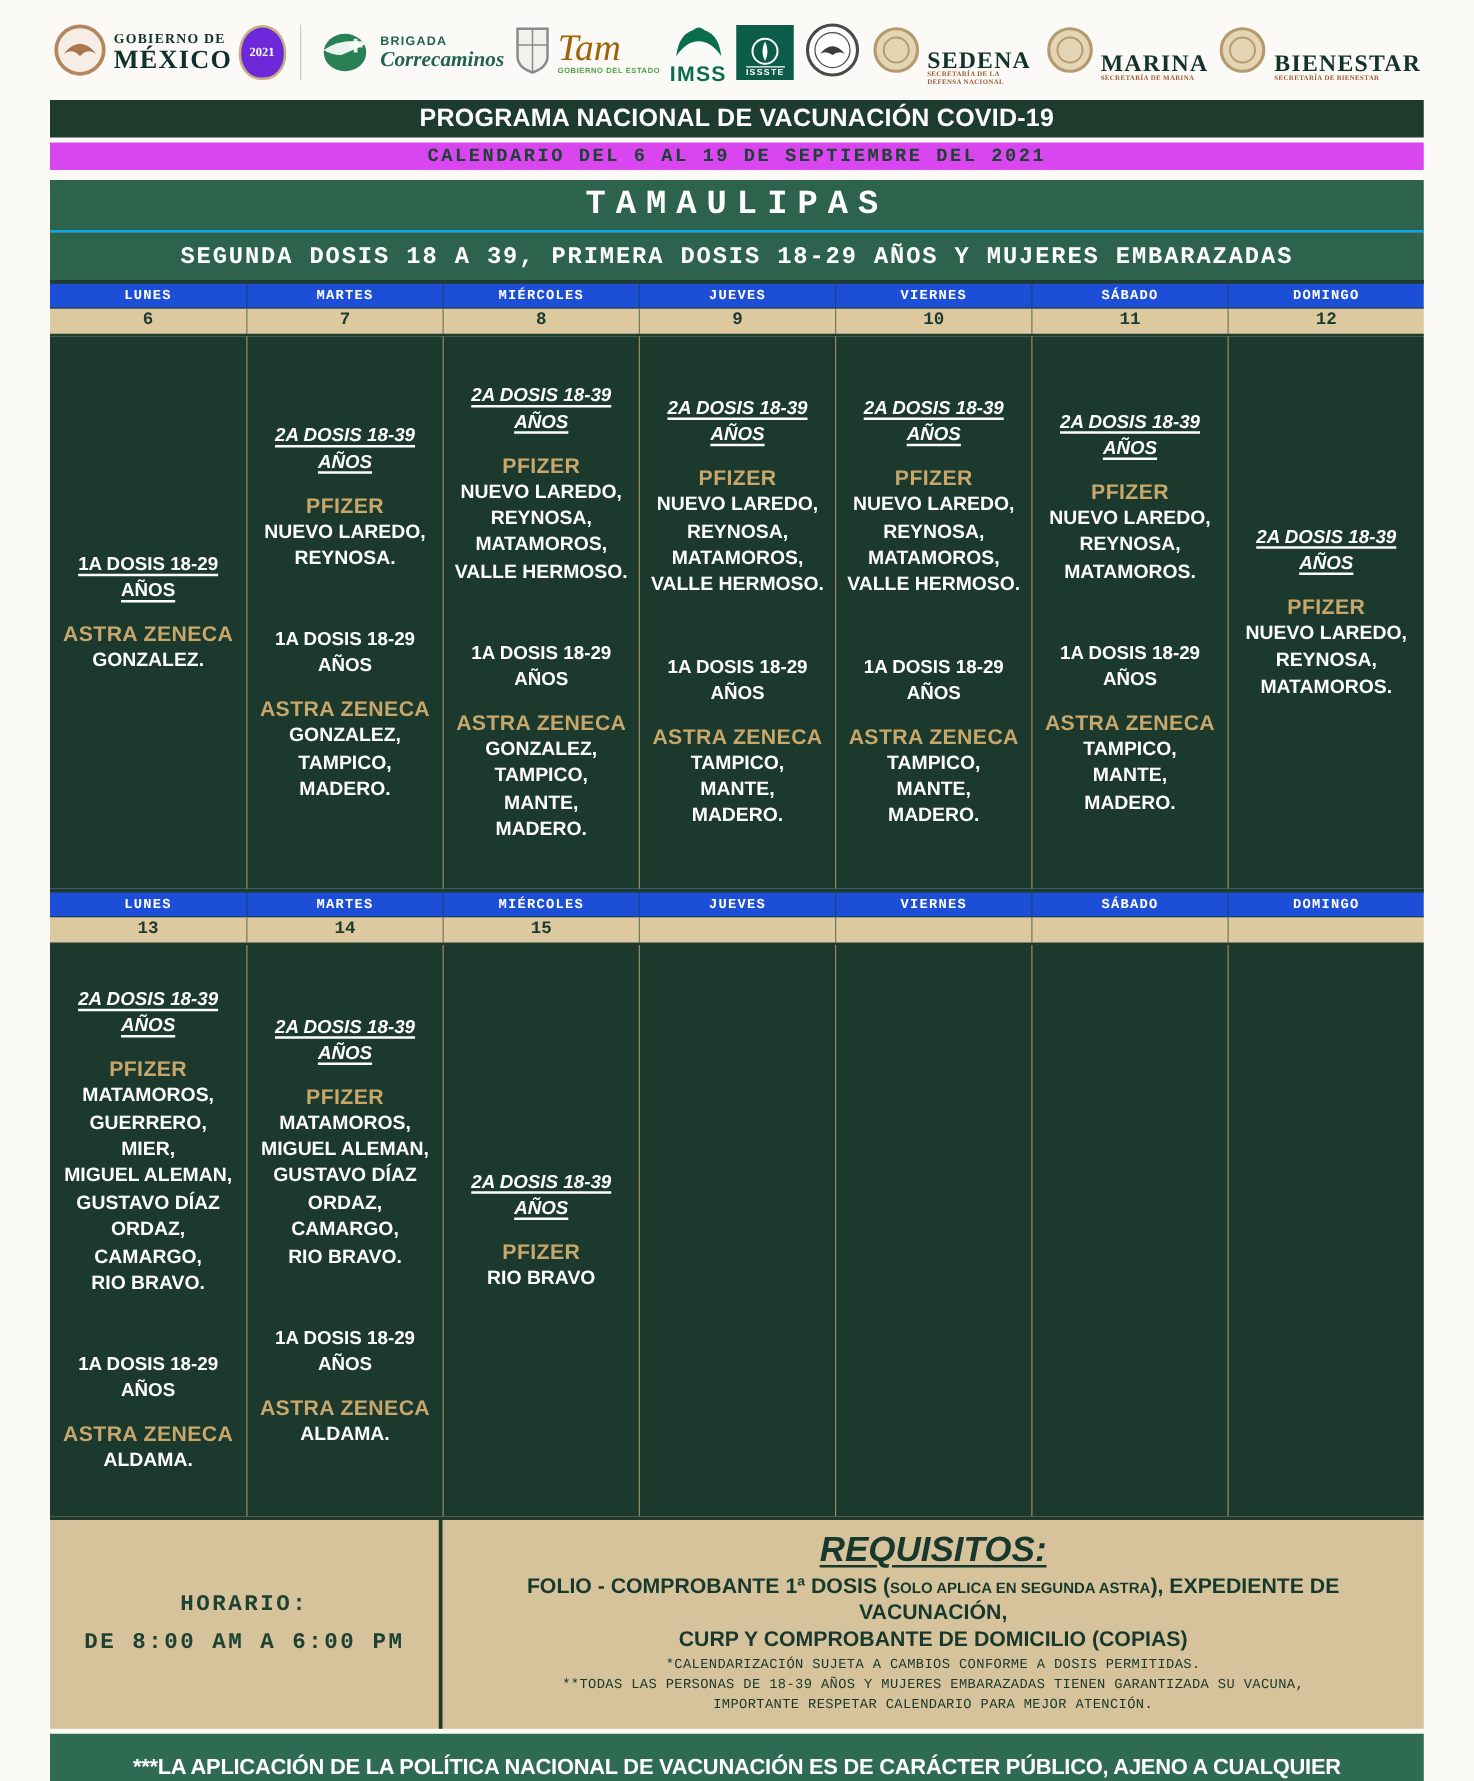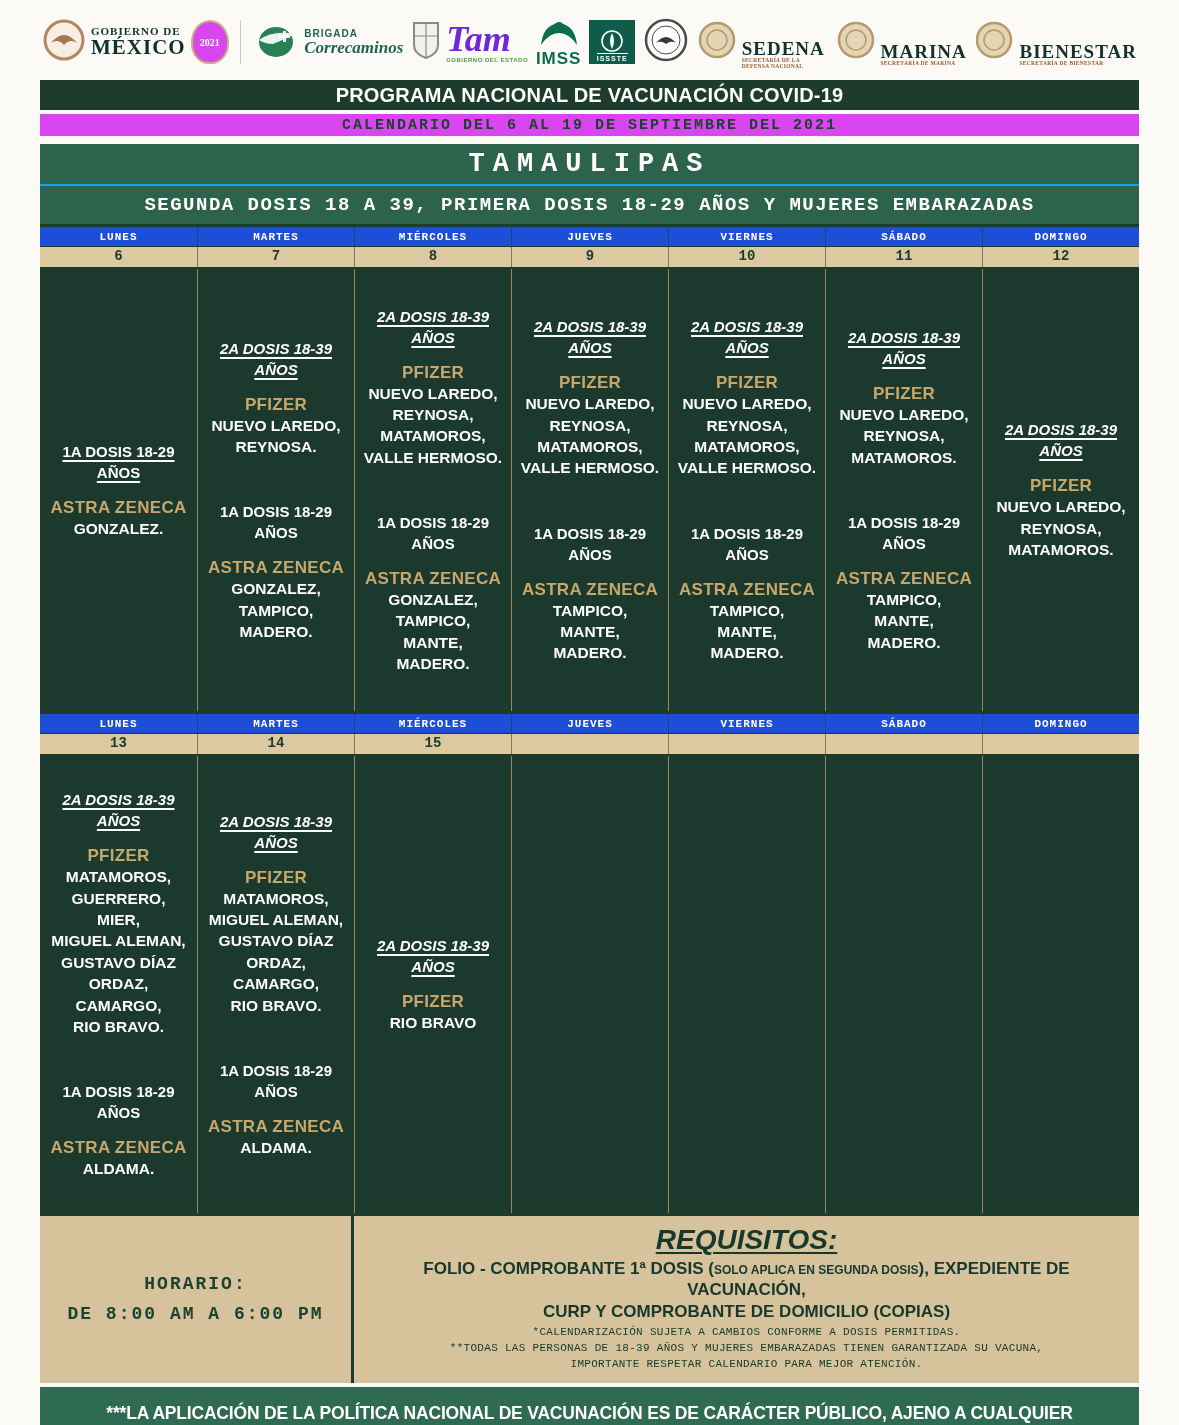--- a/index.html
+++ b/index.html
@@ -9,28 +9,28 @@
     -webkit-font-smoothing:antialiased;
   }
   .page{width:1099px;margin:0 auto;padding-top:10px;}
 
   
   .logo-strip{height:64px;display:flex;align-items:center;justify-content:space-between;padding:0 2px;margin-bottom:6px;}
   .logo{display:flex;align-items:center;gap:5px;flex:0 0 auto;}
   .gmx-text{line-height:1;color:#10312b;font-family:"Liberation Serif",serif;font-weight:bold;text-align:left;}
   .gmx-text .l1{font-size:11px;letter-spacing:1px;}
   .gmx-text .l2{font-size:21px;letter-spacing:1px;}
-  .badge2021{width:34px;height:40px;border-radius:50% 50% 46% 46%;background:#d946ef;border:2px solid #c9b083;
+  .badge2021{width:34px;height:40px;border-radius:50% 50% 46% 46%;background:#6d28d9;border:2px solid #c9b083;
     display:flex;align-items:center;justify-content:center;color:#fff;font-size:10px;font-weight:bold;font-family:"Liberation Serif",serif;}
   .vdiv{width:1px;height:44px;background:#c9c9c9;margin:0 4px;}
   .brig-text{line-height:1;text-align:left;}
   .brig-text .l1{font-size:10px;font-weight:bold;color:#206352;letter-spacing:1px;}
   .brig-text .l2{font-size:17px;font-weight:bold;font-style:italic;color:#206352;font-family:"Liberation Serif",serif;}
   .tam-text{line-height:1;text-align:left;}
-  .tam-text .l1{font-size:36px;font-weight:bold;font-style:italic;color:#6d28d9;font-family:"Liberation Serif",serif;}
+  .tam-text .l1{font-size:30px;font-weight:normal;font-style:italic;color:#a16207;font-family:"Liberation Serif",serif;}
   .tam-text .l2{font-size:6px;font-weight:bold;color:#4aa13f;letter-spacing:.5px;}
   .imss-block{text-align:center;line-height:1;}
   .imss-block .l1{font-size:17px;font-weight:bold;color:#0a6e4e;letter-spacing:1px;}
   .issste-box{width:46px;height:42px;background:#0d5c49;display:flex;flex-direction:column;align-items:center;justify-content:flex-end;padding-bottom:2px;}
   .issste-box .l1{color:#fff;font-size:7px;font-weight:bold;letter-spacing:1px;border-top:1px solid #fff;padding-top:1px;}
   .seal-text{line-height:1;text-align:left;font-family:"Liberation Serif",serif;margin-top:24px;}
   .seal-text .l1{font-size:19px;font-weight:bold;color:#13322b;letter-spacing:1px;}
   .seal-text .l2{font-size:5.5px;color:#9a5b33;font-weight:bold;max-width:86px;letter-spacing:.3px;}
 
   
@@ -420,21 +420,21 @@
       </div>
     </div>
 
   <div class="bottom-panel">
     <div class="horario-cell">
       <div>HORARIO:</div>
       <div>DE 8:00 AM A 6:00 PM</div>
     </div>
     <div class="req-cell">
       <div class="req-heading">REQUISITOS:</div>
-      <div class="req-line1"><span>FOLIO - COMPROBANTE 1ª DOSIS (</span><span class="small">SOLO APLICA EN SEGUNDA DOSIS</span><span>), EXPEDIENTE DE VACUNACIÓN,</span></div>
+      <div class="req-line1"><span>FOLIO - COMPROBANTE 1ª DOSIS (</span><span class="small">SOLO APLICA EN SEGUNDA ASTRA</span><span>), EXPEDIENTE DE VACUNACIÓN,</span></div>
       <div class="req-line2">CURP Y COMPROBANTE DE DOMICILIO (COPIAS)</div>
       <div class="req-notes">
         <div>*CALENDARIZACIÓN SUJETA A CAMBIOS CONFORME A DOSIS PERMITIDAS.</div>
         <div>**TODAS LAS PERSONAS DE 18-39 AÑOS Y MUJERES EMBARAZADAS TIENEN GARANTIZADA SU VACUNA,</div>
         <div>IMPORTANTE RESPETAR CALENDARIO PARA MEJOR ATENCIÓN.</div>
       </div>
     </div>
   </div>
 
   <div class="footer-bar">

